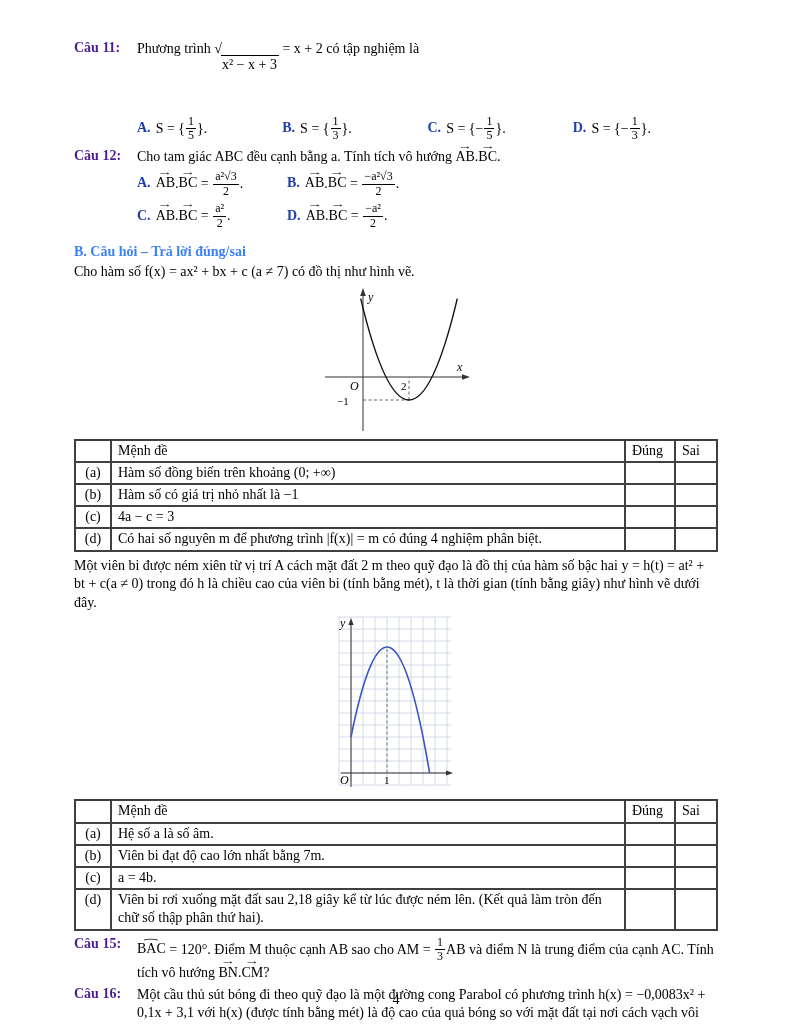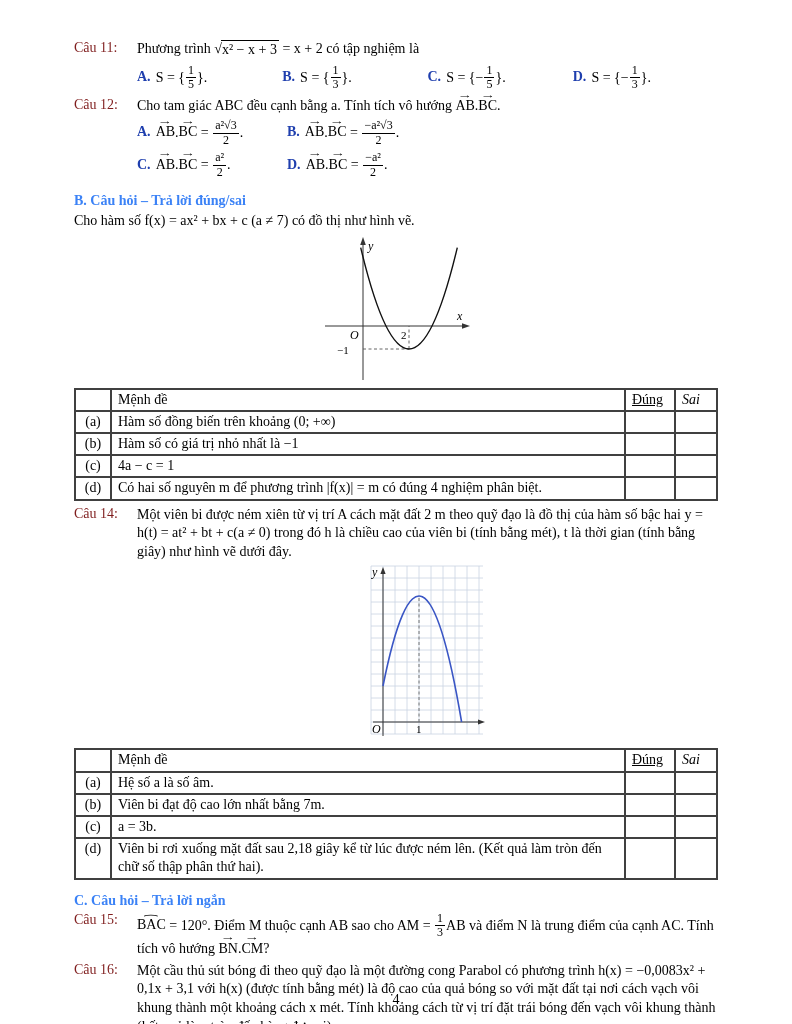--- a/index.html
+++ b/index.html
@@ -5,51 +5,51 @@
   * { margin:0; padding:0; box-sizing:border-box; }
   html,body { background:#fff; }
   body {
     width:792px; height:1024px;
     font-family:"Liberation Serif", serif;
     font-size:14px; color:#000;
   }
   .page { position:relative; width:792px; height:1024px; padding:40px 74px 0 74px; overflow:hidden; }
 
   .question { display:flex; margin-bottom:3px; }
-  .q-label { width:63px; flex-shrink:0; font-weight:normal; color:#7f1d1d; }
+  .q-label { width:63px; flex-shrink:0; font-weight:bold; color:#4c1d95; }
   .q-body { flex:1; line-height:1.33; }
 
   .section-head { color:#3b82f6; font-weight:bold; margin:13px 0 3px 0; }
 
   .options-4 { display:flex; margin:4px 0 2px 0; }
-  .options-4 .option { flex:1; white-space:nowrap; }
+  .options-4 .option { flex:1; white-space:nowrap;margin-top:36px; }
   .options-2col { display:grid; grid-template-columns:150px 1fr; row-gap:4px; margin-top:3px; }
   .options-2col .option { white-space:nowrap; }
   .opt-label { font-weight:bold; color:#1f3fae; margin-right:5px; }
 
   .frac { display:inline-flex; flex-direction:column; text-align:center; vertical-align:middle; font-size:12px; line-height:1.15; margin:0 1px; }
   .frac .fr-num { border-bottom:1px solid #000; padding:0 2px; }
   .frac .fr-den { padding:0 2px; }
 
   .vec { position:relative; display:inline-block; }
   .vec-arrow { position:absolute; top:-0.72em; left:50%; transform:translateX(-50%) scaleX(1.6); font-size:0.66em; line-height:1; }
 
   .hat-wrap { position:relative; display:inline-block; }
   .hat-mark { position:absolute; top:-0.62em; left:50%; transform:translateX(-50%) scaleX(2.6); font-size:0.7em; line-height:1; }
 
   .radical { display:inline-flex; align-items:flex-start; }
-  .rad-body { border-top:1px solid #000; padding:0 2px 0 1px; margin-left:-1px; }
+  .rad-body { border-top:1px solid #000; padding:0 2px 0 1px; margin-left:-1px;margin-top:15px; }
 
   .figure { display:flex; justify-content:center; margin:3px 0 3px 0; }
 
   .ds-table { width:100%; border-collapse:collapse; margin:2px 0 5px 0; }
   .ds-table th, .ds-table td { border:2px solid #404040; padding:1px 6px; vertical-align:top; font-weight:normal; text-align:left; line-height:1.3; }
   .col-id { width:36px; text-align:center !important; }
-  .col-true { width:50px;text-decoration:underline; }
-  .col-false { width:42px;font-style:italic; }
+  .col-true { width:50px; }
+  .col-false { width:42px; }
 
   .inline-note { margin:2px 0 1px 0; }
 
   .svg-lab { font:italic 12px "Liberation Serif", serif; fill:#000; }
   .svg-num { font:11px "Liberation Serif", serif; fill:#000; }
 
   .page-num { position:absolute; bottom:16px; left:0; right:0; text-align:center; }
 </style>
 </head>
 <body>
@@ -148,35 +148,34 @@
       <td class="col-false"></td>
     </tr>
     <tr>
       <td class="col-id">(b)</td>
       <td>Hàm số có giá trị nhỏ nhất là −1</td>
       <td class="col-true"></td>
       <td class="col-false"></td>
     </tr>
     <tr>
       <td class="col-id">(c)</td>
-      <td>4a − c = 1</td>
+      <td>4a − c = 3</td>
       <td class="col-true"></td>
       <td class="col-false"></td>
     </tr>
     <tr>
       <td class="col-id">(d)</td>
       <td>Có hai số nguyên m để phương trình |f(x)| = m có đúng 4 nghiệm phân biệt.</td>
       <td class="col-true"></td>
       <td class="col-false"></td>
     </tr>
   </tbody>
     </table>
 
   <div class="question">
-    <span class="q-label">Câu 14:</span>
     <div class="q-body">
       <span>Một viên bi được ném xiên từ vị trí A cách mặt đất 2 m theo quỹ đạo là đồ thị của hàm số bậc hai y = h(t) = at² + bt + c(a ≠ 0) trong đó h là chiều cao của viên bi (tính bằng mét), t là thời gian (tính bằng giây) như hình vẽ dưới đây.</span>
       <div class="figure">
         <svg width="118" height="178">
           <path d="M2 2V170M14 2V170M26 2V170M38 2V170M50 2V170M62 2V170M74 2V170M86 2V170M98 2V170M110 2V170" stroke="#c9d3e2" stroke-width="0.8" fill="none"></path>
           <path d="M2 2H114M2 14H114M2 26H114M2 38H114M2 50H114M2 62H114M2 74H114M2 86H114M2 98H114M2 110H114M2 122H114M2 134H114M2 146H114M2 158H114M2 170H114" stroke="#c9d3e2" stroke-width="0.8" fill="none"></path>
           <line x1="14" y1="172" x2="14" y2="8" stroke="#333" stroke-width="1"></line>
           <polygon points="14,3 11.4,10 16.6,10" fill="#333"></polygon>
           <line x1="4" y1="158" x2="112" y2="158" stroke="#333" stroke-width="1"></line>
           <polygon points="116,158 109,155.4 109,160.6" fill="#333"></polygon>
@@ -205,34 +204,33 @@
       <td class="col-false"></td>
     </tr>
     <tr>
       <td class="col-id">(b)</td>
       <td>Viên bi đạt độ cao lớn nhất bằng 7m.</td>
       <td class="col-true"></td>
       <td class="col-false"></td>
     </tr>
     <tr>
       <td class="col-id">(c)</td>
-      <td>a = 3b.</td>
+      <td>a = 4b.</td>
       <td class="col-true"></td>
       <td class="col-false"></td>
     </tr>
     <tr>
       <td class="col-id">(d)</td>
       <td>Viên bi rơi xuống mặt đất sau 2,18 giây kể từ lúc được ném lên. (Kết quả làm tròn đến chữ số thập phân thứ hai).</td>
       <td class="col-true"></td>
       <td class="col-false"></td>
     </tr>
   </tbody>
     </table>
 
-  <div class="section-head">C. Câu hỏi – Trả lời ngắn</div>
 
   <div class="question">
     <span class="q-label">Câu 15:</span>
     <div class="q-body">
       <span class="hat-wrap"><span class="hat-mark">⌢</span><span>BAC</span></span><span> = 120°. Điểm M thuộc cạnh AB sao cho AM = </span><span class="frac">
           <span class="fr-num">1</span>
           <span class="fr-den">3</span>
         </span><span>AB và điểm N là trung điểm của cạnh AC. Tính tích vô hướng </span><span class="vec"><span class="vec-arrow">→</span><span>BN</span></span><span>.</span><span class="vec"><span class="vec-arrow">→</span><span>CM</span></span><span>?</span>
     </div>
   </div>

